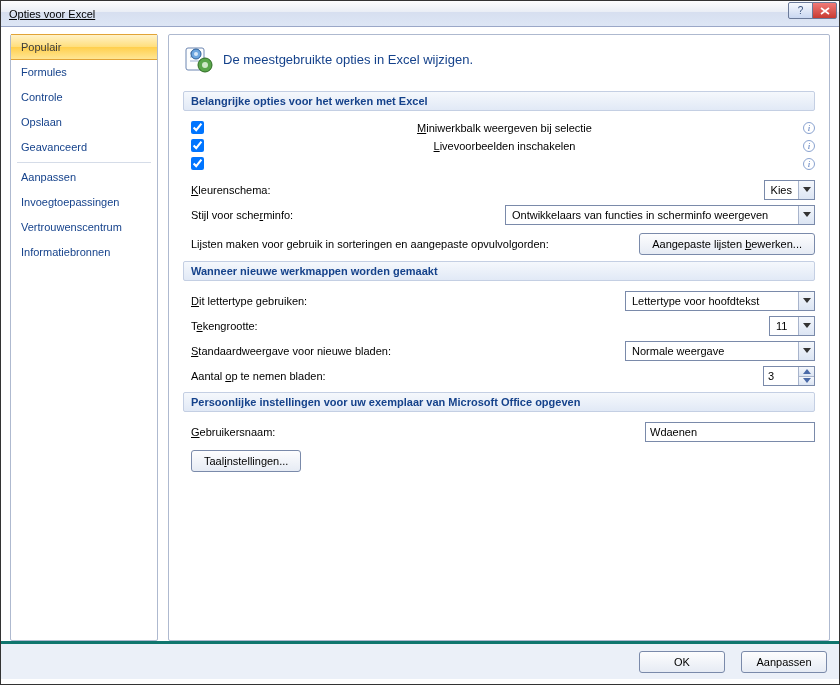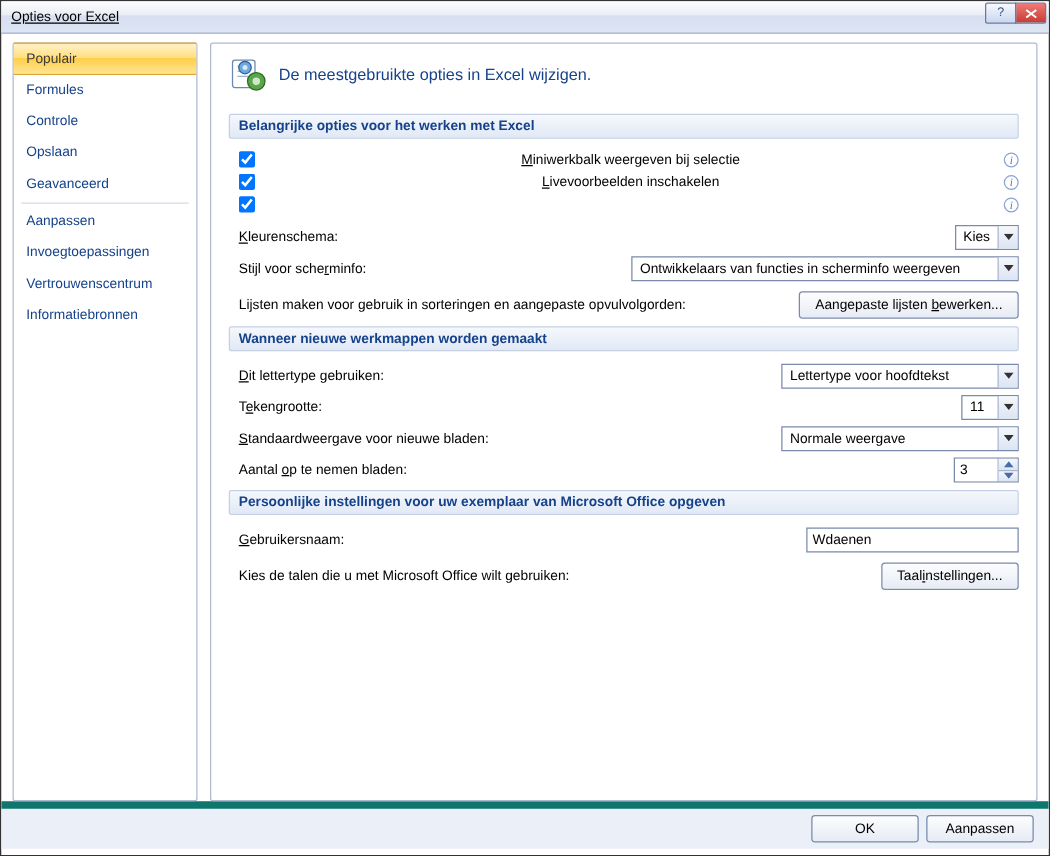--- a/index.html
+++ b/index.html
@@ -99,21 +99,21 @@
   border:1px solid #7a8aaa; background:linear-gradient(#fdfdfe,#e6ebf4); padding: 2px 12px; height:22px;
   font-size:11px; font-family:inherit; cursor:pointer; border-radius:3px;
 }
 .spinbox { display:inline-flex; border:1px solid #7a8aaa; height:20px; }
 .spinbox input { border:none; width:34px; padding:0 4px; font-size:11px; font-family:inherit; }
 .spinbox .spns { width:16px; display:flex; flex-direction:column; border-left:1px solid #a8b4cc;}
 .spinbox .sp { flex:1; background:linear-gradient(#f4f7fc,#dce5f3); display:flex; align-items:center; justify-content:center; }
 .spinbox .sp + .sp { border-top:1px solid #a8b4cc; }
 .footer {
   height: 38px; display:flex; align-items:center; justify-content:flex-end; padding: 0 12px;
-  background:#ebf0f8; border-top:6px solid #0f766e; gap:6px;
+  background:#ebf0f8; border-top:3px solid #0f766e; gap:16px;
 }
 .footer .btn { width:86px; }
 .u { text-decoration: underline; }
 </style>
 </head>
 <body>
 
 <div class="titlebar">
   <span class="title">Opties voor Excel</span>
   <div class="controls">
@@ -257,21 +257,20 @@
       </div>
     </div>
 
     <div class="section-title">Persoonlijke instellingen voor uw exemplaar van Microsoft Office opgeven</div>
 
     <div class="row">
       <label class="field" style="width:95px"><span class="u">G</span>ebruikersnaam:</label>
       <input class="txt" style="width: 170px;" value="Wdaenen">
     </div>
     <div class="row" style="margin-top:8px">
-      <span style="margin-right:10px">Kies de talen die u met Microsoft Office wilt gebruiken:</span>
       <button class="btn">Taal<span class="u">i</span>nstellingen...</button>
     </div>
   </div>
 </div>
 
 <div class="footer">
   <button class="btn">OK</button>
   <button class="btn">Aanpassen</button>
 </div>
 

